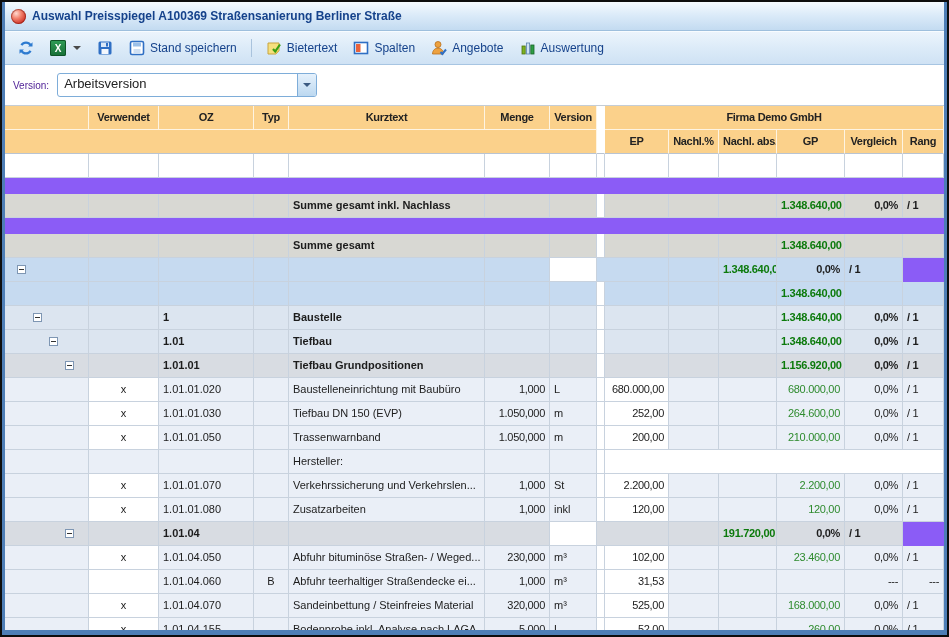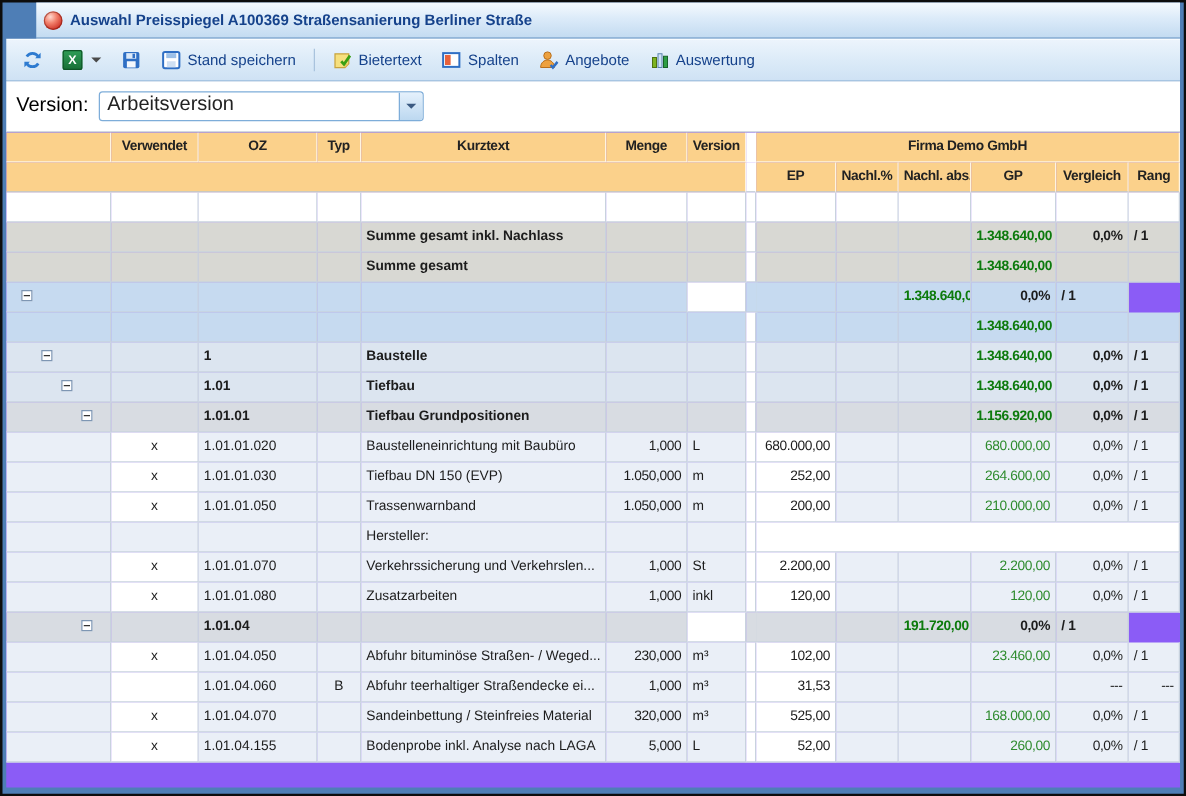--- a/index.html
+++ b/index.html
@@ -6,21 +6,20 @@
   .window{
     width:949px;height:637px;box-sizing:border-box;
     border:2px solid #0d0d0d;background:#4e7eb6;
     padding:0 3px 5px 3px;display:flex;flex-direction:column;
   }
   
   .titlebar{
     height:28px;flex:0 0 28px;display:flex;align-items:center;gap:6px;padding:0 6px;
     background:linear-gradient(180deg,#f5fafe 0%,#dcebf9 45%,#c3dbf1 100%);
     border-bottom:1px solid #9ebfdd;
-    margin-left:24px;
   }
   .win-icon{
     width:15px;height:15px;border-radius:50%;flex:0 0 15px;
     background:radial-gradient(circle at 35% 30%,#ffd9d0 0%,#f2826e 35%,#cf3328 75%,#8e1c14 100%);
     box-shadow:inset 0 0 0 1px rgba(120,20,10,.5);
   }
   .title-text{font-size:12px;font-weight:bold;color:#15428b;white-space:nowrap;}
   
   .toolbar{
     height:32px;flex:0 0 32px;display:flex;align-items:center;padding:0 6px;gap:2px;
@@ -31,23 +30,23 @@
         font-size:12px;color:#15428b;cursor:default;white-space:nowrap;}
   .tsep{width:1px;height:18px;background:#a9c3dd;margin:0 5px;flex:0 0 1px;}
   .icon16{width:16px;height:16px;display:inline-block;}
   .excel-chip{width:16px;height:16px;border-radius:2px;background:linear-gradient(#2f9e57,#176e36);
       color:#fff;font-size:10px;font-weight:bold;display:inline-flex;align-items:center;justify-content:center;
       box-shadow:inset 0 0 0 1px #0e5426;}
   .caret{width:0;height:0;border-left:4px solid transparent;border-right:4px solid transparent;border-top:4px solid #4a4a4a;margin-left:2px;}
   
   .versionbar{height:40px;flex:0 0 40px;background:#fff;display:flex;align-items:center;padding:0 8px;gap:8px;
       border-bottom:1px solid #c4cdd6;}
-  .version-label{font-size:16px;color:#000000;}
+  .version-label{font-size:10px;color:#4c1d95;}
   .combo{width:258px;height:22px;display:flex;border:1px solid #7eadd9;border-radius:3px;background:#fff;overflow:hidden;}
-  .combo-value{flex:1;font-size:16px;color:#222;padding:0 6px;line-height:20px;}
+  .combo-value{flex:1;font-size:13px;color:#222;padding:0 6px;line-height:20px;}
   .combo-btn{width:18px;flex:0 0 18px;display:flex;align-items:center;justify-content:center;
       background:linear-gradient(#e5f1fc,#bcd8f0);border-left:1px solid #7eadd9;}
   .combo-btn .caret{border-top-color:#3b5a82;margin:0;}
   
   .tablewrap{flex:1;background:#8b5cf6;overflow:hidden;
       --cols:84px 70px 95px 35px 196px 65px 47px 8px 64px 50px 58px 68px 58px 41px;}
   .trow{display:grid;grid-template-columns:var(--cols);}
   .tcell{height:24px;line-height:23px;box-sizing:border-box;font-size:11px;color:#1c1c1c;
       padding:0 4px;border-right:1px solid #c8d2de;border-bottom:1px solid #c8d2de;
       white-space:nowrap;overflow:hidden;}
@@ -56,21 +55,21 @@
   .b{font-weight:bold;}
   .g{color:#2e8b2e;}
   .gb{color:#0c7a0c;font-weight:bold;}
   
   .thead .tcell{background:#fbd18b;font-weight:bold;color:#222;
       border-right:1px solid rgba(255,255,255,.75);border-bottom:1px solid rgba(255,255,255,.75);letter-spacing:-0.3px;}
   .thead2 .tcell{border-bottom:1px solid #b9c4d2;}
   .sep-cell{background:#fff !important;padding:0;}
   
   .spacer .tcell{background:#fff;}
-  .sum .tcell{background:#d8d8d3;}
+  .sum .tcell{background:#d8d8d3;margin-top:16px;}
   .project .tcell{background:#c6daf0;}
   .lvl1 .tcell,.lvl2 .tcell{background:#dce5f0;}
   .lvl3 .tcell{background:#d8dce2;}
   .pos .tcell,.textrow .tcell{background:#eaeff7;}
   .cwhite{background:#fff !important;}
   
   .expander{width:9px;height:9px;box-sizing:border-box;border:1px solid #7e96b3;background:#fff;
       display:inline-flex;align-items:center;justify-content:center;vertical-align:middle;margin-top:-2px;}
   .expander::after{content:'';width:5px;height:1px;background:#333;}
 </style>

